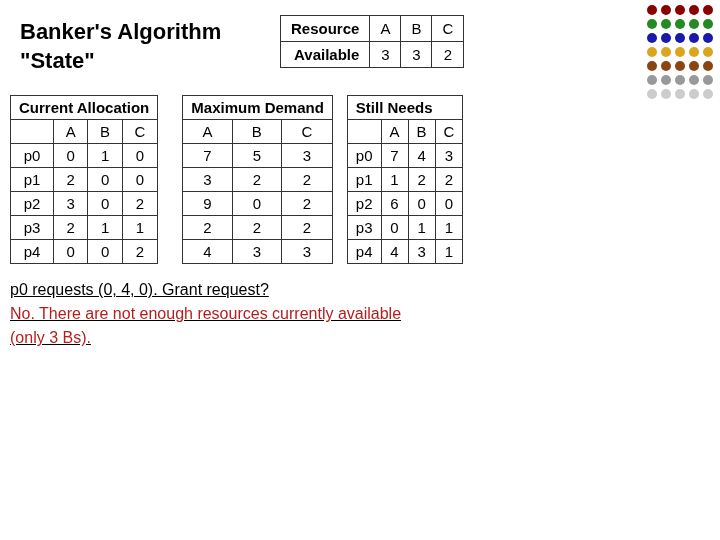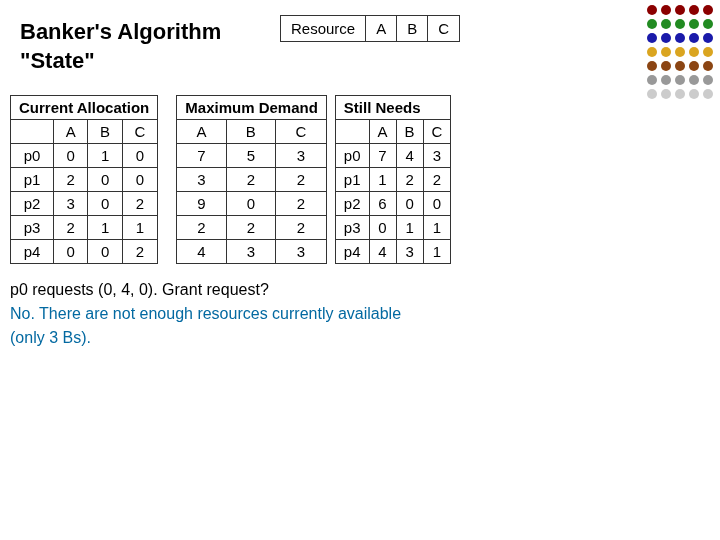--- a/index.html
+++ b/index.html
@@ -47,21 +47,21 @@
 
     .summary-table td {
       border: 1px solid #333;
       padding: 4px 10px;
       text-align: center;
       font-size: 15px;
     }
 
     .summary-table td.label {
       text-align: right;
-      font-weight: normal;
+      font-weight: bold;
     }
 
     .dot-grid {
       position: absolute;
       top: 5px;
       right: 5px;
       display: grid;
       grid-template-columns: repeat(5, 12px);
       grid-template-rows: repeat(7, 12px);
       gap: 2px;
@@ -70,21 +70,21 @@
     .dot {
       width: 10px;
       height: 10px;
       border-radius: 50%;
     }
 
     
     .tables-section {
       display: flex;
       flex-direction: row;
-      gap: 4px;
+      gap: 10px;
       margin-top: 4px;
     }
 
     .data-table {
       border-collapse: collapse;
       font-size: 15px;
     }
 
     .data-table td, .data-table th {
       border: 1px solid #333;
@@ -97,24 +97,25 @@
       font-weight: bold;
       font-size: 15px;
       background: #fff;
       border: 1px solid #333;
     }
 
     .bottom-text {
       margin-top: 14px;
       font-size: 16px;
       line-height: 1.5;
+      text-decoration: underline;
     }
 
     .no-text {
-      color: #0369a1;
+      color: #b91c1c;
       font-size: 16px;
     }
   </style>
 </head>
 <body>
 
 <div class="main-container">
 
   <div class="top-section">
     <div class="title-block">
@@ -125,20 +126,26 @@
     </div>
 
     <table class="summary-table">
       <tbody>
         <tr>
           <td class="label">Resource</td>
           <td>A</td>
           <td>B</td>
           <td>C</td>
         </tr>
+        <tr>
+          <td class="label">Available</td>
+          <td>3</td>
+          <td>3</td>
+          <td>2</td>
+        </tr>
       </tbody>
     </table>
   </div>
 
   <div class="dot-grid" id="dot-grid">
       <div class="dot" style="background: rgb(139, 0, 0);"></div>
       <div class="dot" style="background: rgb(139, 0, 0);"></div>
       <div class="dot" style="background: rgb(139, 0, 0);"></div>
       <div class="dot" style="background: rgb(139, 0, 0);"></div>
       <div class="dot" style="background: rgb(139, 0, 0);"></div>

